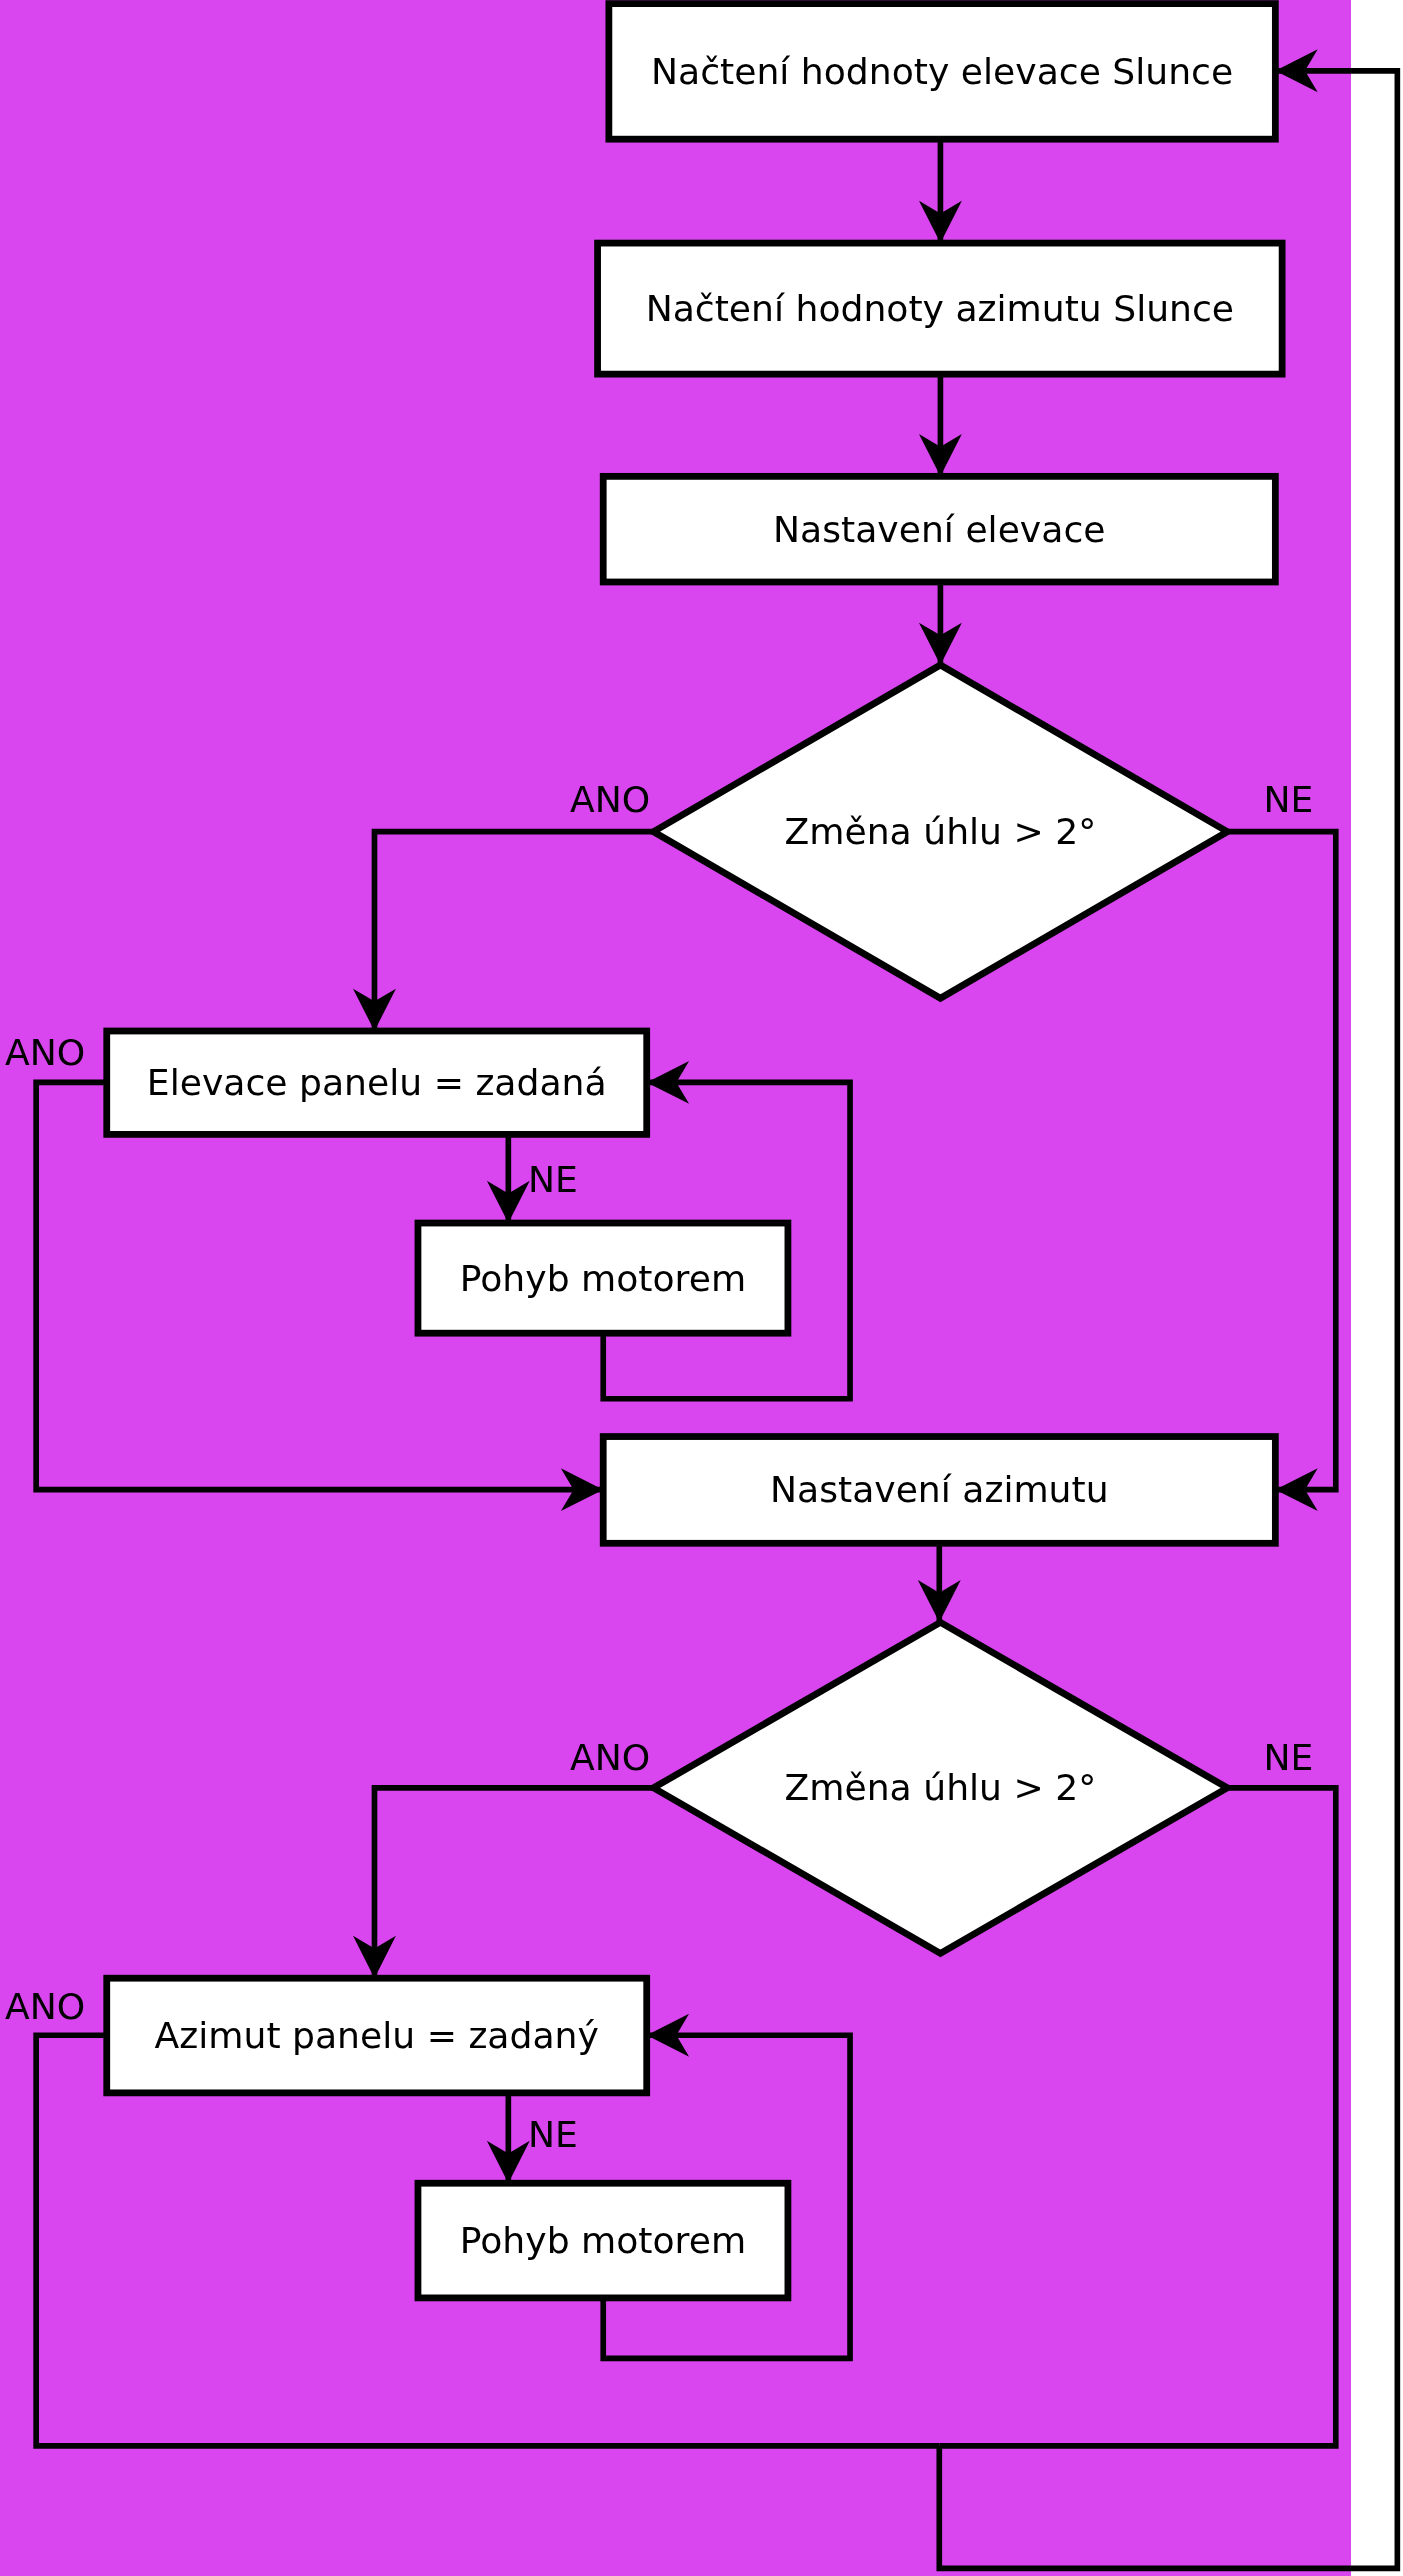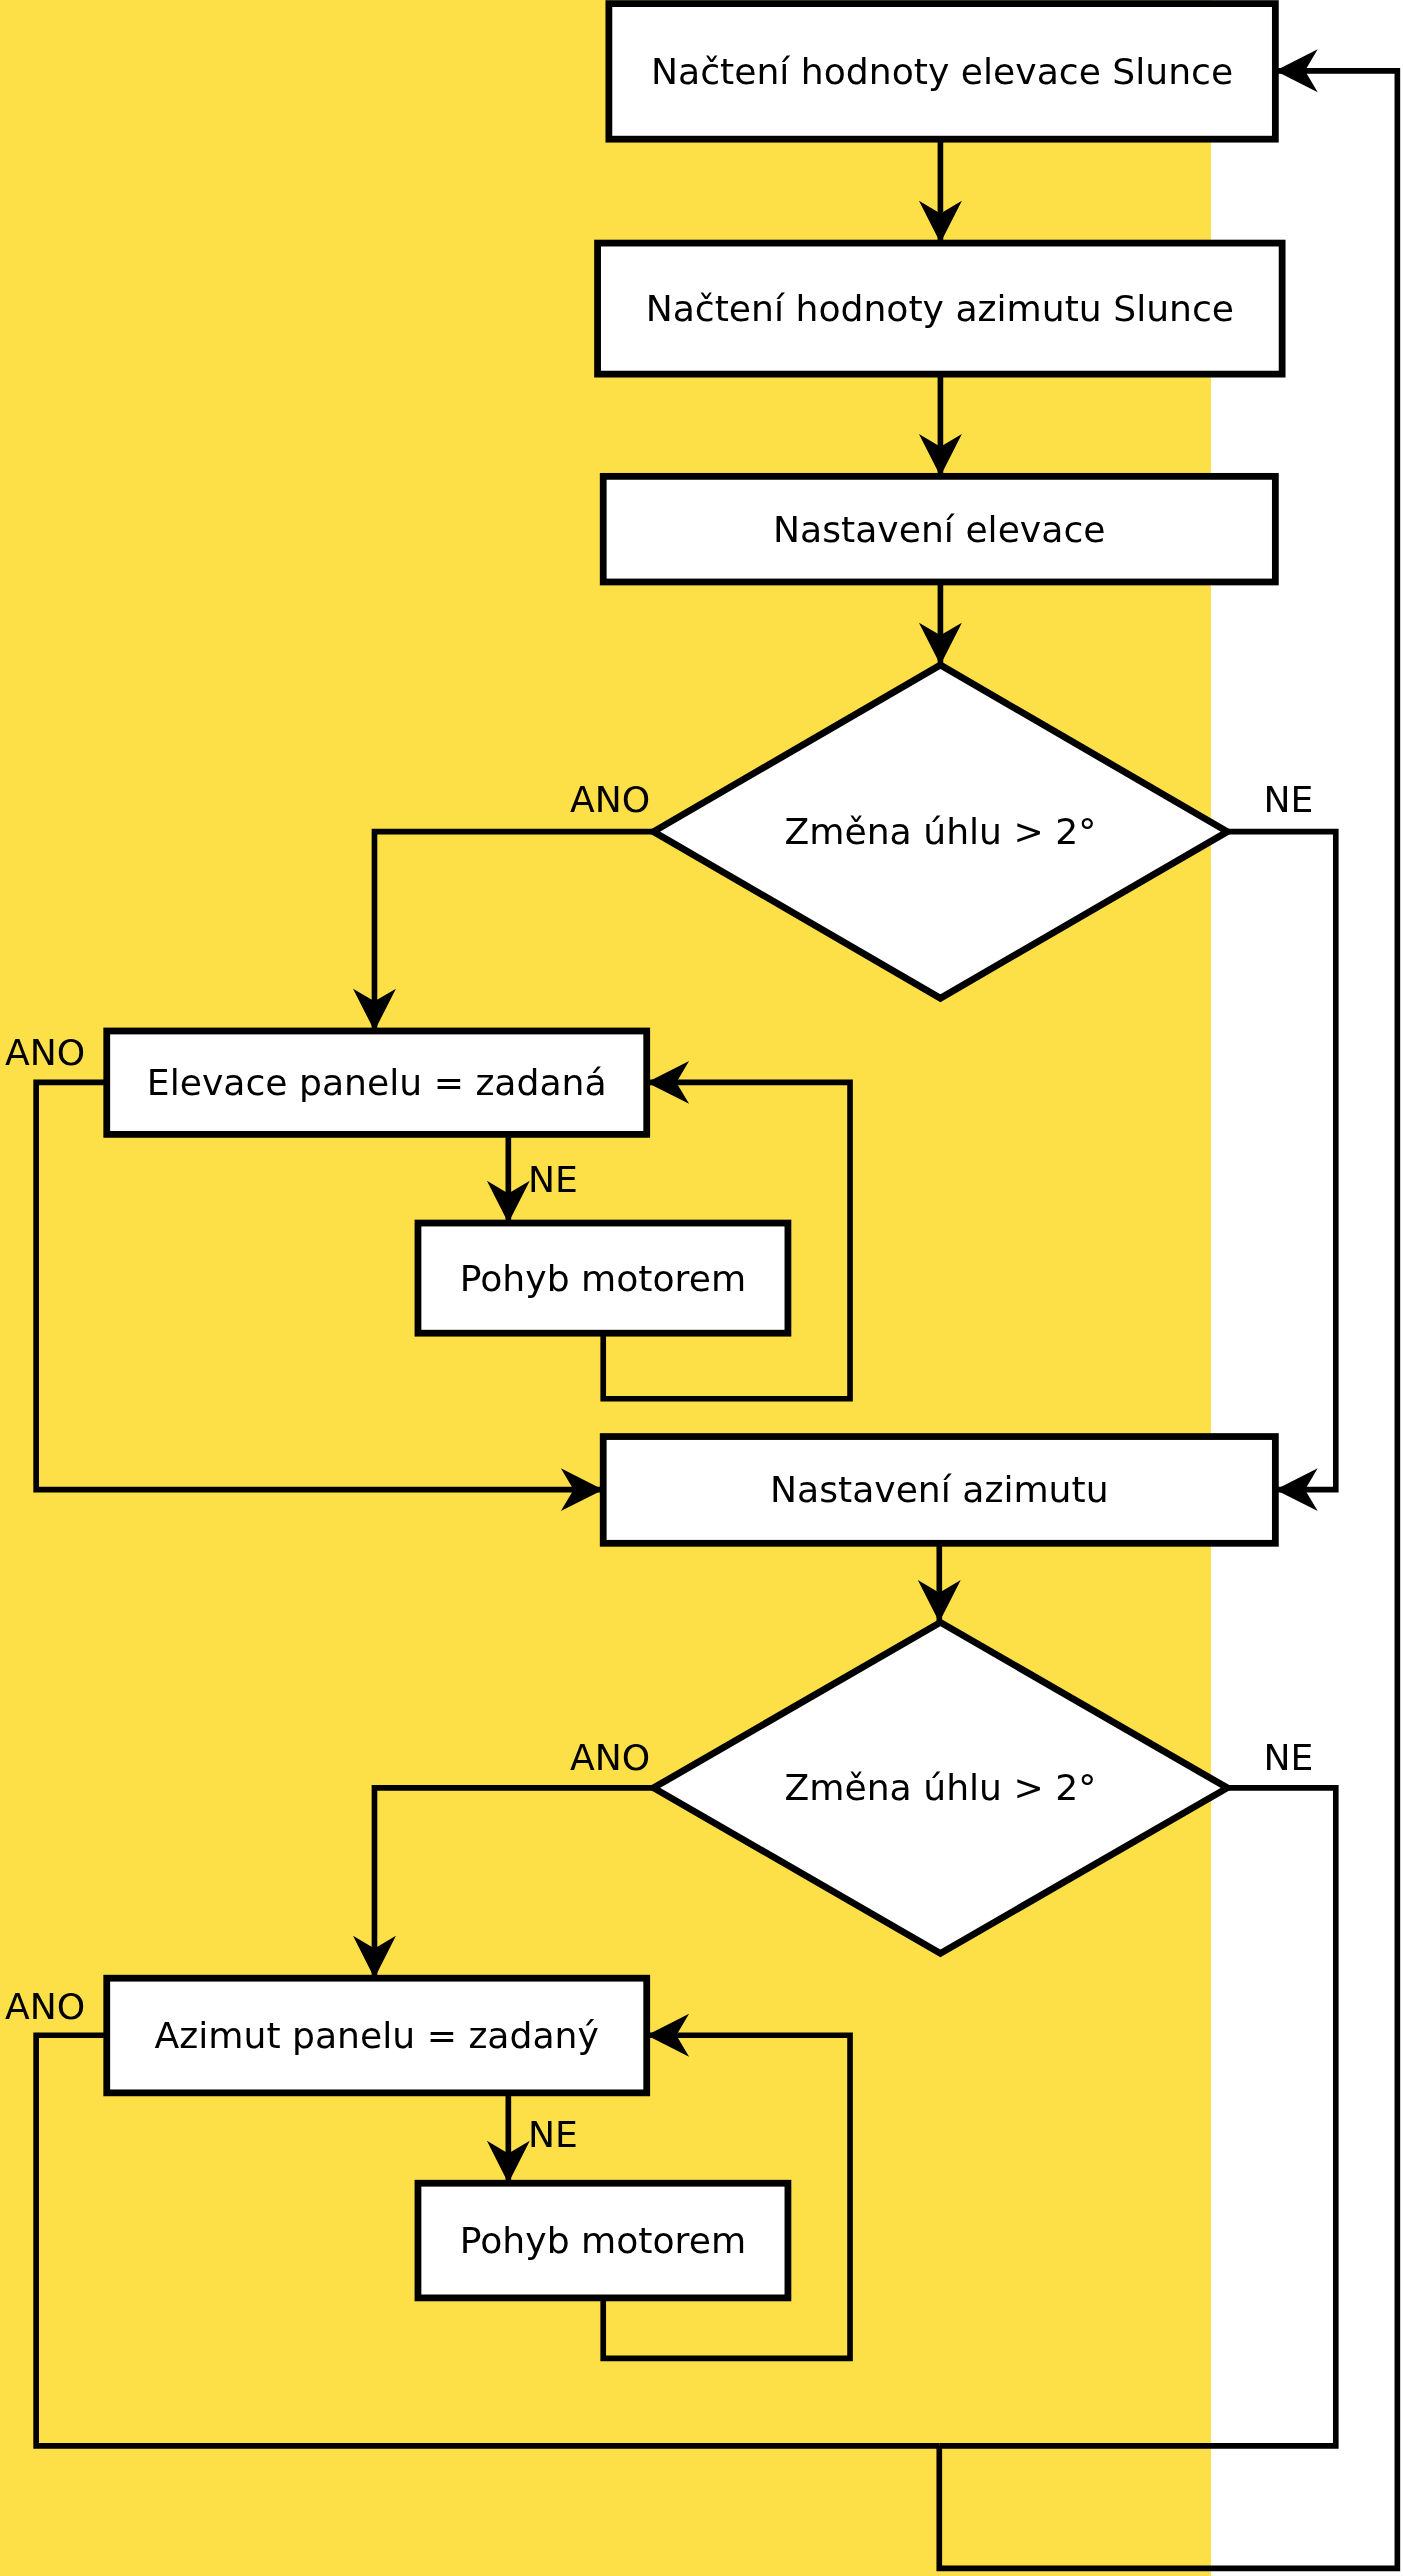--- a/index.html
+++ b/index.html
@@ -1,23 +1,23 @@
 <!DOCTYPE html>
 <html style="font-size:9px"><head>
 <meta charset="utf-8">
 <style>
   html, body {
     margin: 0;
     padding: 0;
     background: #ffffff;
   }
   #stage {
-    width: 1211px;
+    width: 1351px;
     height: 2576px;
-    background: #fde047;
+    background: #d946ef;
   }
   svg { display: block; }
   .shape {
     fill: #ffffff;
     stroke: #000000;
     stroke-width: 12;
   }
   .edge {
     fill: none;
     stroke: #000000;

